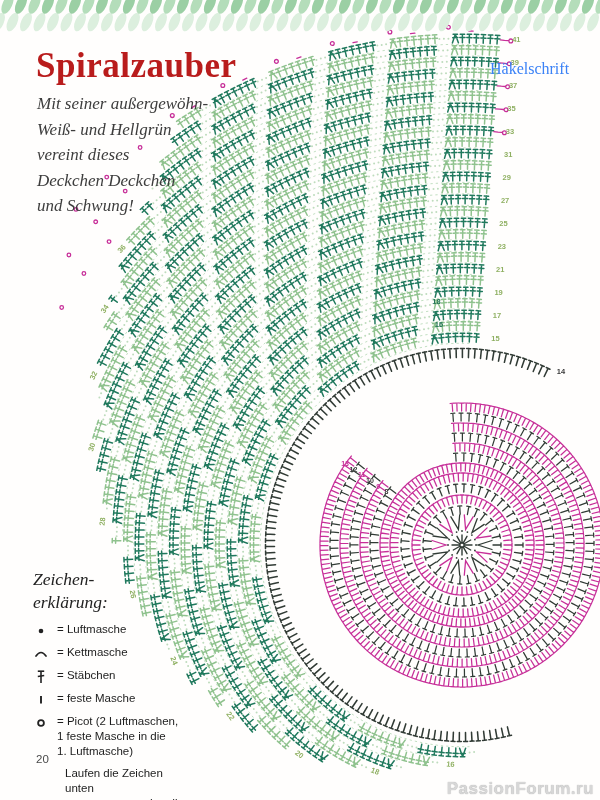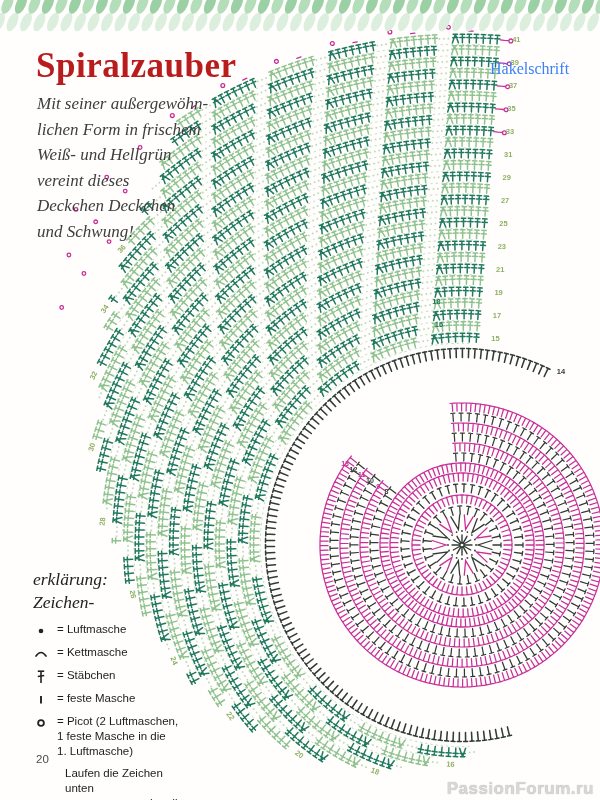--- a/index.html
+++ b/index.html
@@ -202,31 +202,30 @@
         <text x="353.39607799528955" y="471.7457296453322" fill="#3a3a3a" font-size="7" text-anchor="middle" font-family="&quot;Liberation Sans&quot;,sans-serif" font-weight="bold">12</text>
         <text x="345.10570226973914" y="466.15380061062467" fill="#c72f99" font-size="7" text-anchor="middle" font-family="&quot;Liberation Sans&quot;,sans-serif" font-weight="bold">13</text>
       </g>
     </svg>
 </div>
 
 <div id="page-title">Spiralzauber</div>
 <div id="tagline">Häkelschrift</div>
 <div id="intro">
     <span class="line">Mit seiner außergewöhn-</span>
-    <span class="line">lichen Form in frischem</span>
     <span class="line">Weiß- und Hellgrün</span>
     <span class="line">vereint dieses</span>
     <span class="line">Deckchen Deckchen</span>
     <span class="line">und Schwung!</span>
   </div>
 
 <div id="legend">
   <div id="legend-heading">
+      <span class="line">Zeichen-</span>
       <span class="line">erklärung:</span>
-      <span class="line">Zeichen-</span>
     </div>
   <div id="legend-items">
       <div class="legend-row">
         <div class="legend-sym"><svg width="16" height="16" viewBox="0 0 16 16">
             <circle cx="8" cy="8" r="2.3" fill="#222"></circle>
           </svg></div>
         <div class="legend-text">
           <span class="line">= Luftmasche</span>
         </div>
       </div>

